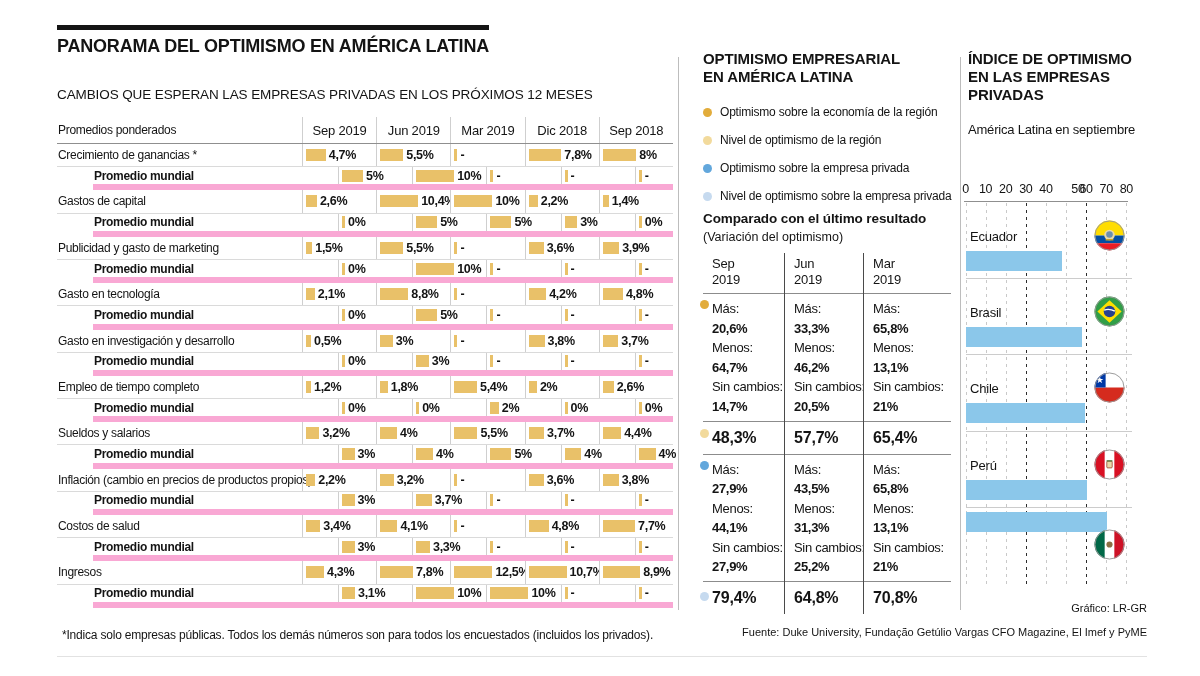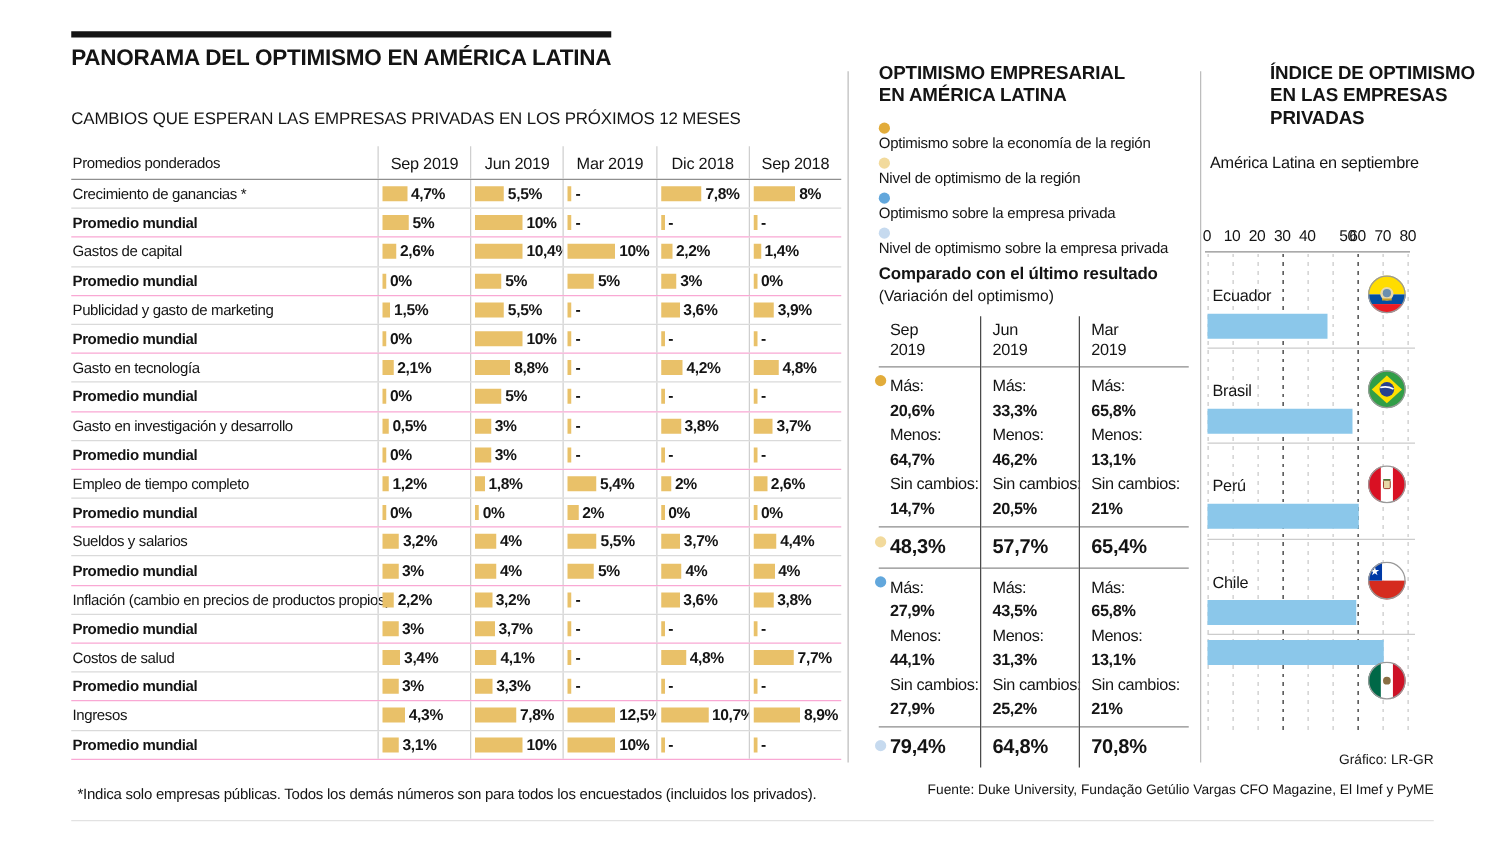--- a/index.html
+++ b/index.html
@@ -12,52 +12,52 @@
   .abs { position: absolute; }
 
   
   #toprule { left:57px; top:25px; width:432px; height:5px; background:#141414; }
   #mtitle  { left:57px; top:36px; font-size:18px; font-weight:bold; letter-spacing:-0.2px; }
   #stitle  { left:57px; top:87px; font-size:13.5px; font-weight:normal; letter-spacing:-0.1px; }
   #lt      { left:57px; top:117px; width:616px; }
   .lt-row  { display:grid; grid-template-columns:245px 74.2px 74.2px 74.2px 74.2px 74.2px;
              align-items:center; height:23.2px; border-bottom:1px solid #dadada; }
   .lt-row.head { height:27px; border-bottom:1px solid #8f8f8f; }
-  .lt-row.group-end { border-bottom:1px solid #f9a8d4; }
+  .lt-row.group-end { border-bottom:6px solid #f9a8d4;margin-left:36px; }
   .lt-label { font-size:12px; letter-spacing:-0.3px; white-space:nowrap; padding-left:1px; }
   .lt-label.b { font-weight:bold; }
   .lt-cell { border-left:1px solid #cfcfcf; height:100%; display:flex; align-items:center; padding-left:3px; overflow:hidden; }
   .lt-cell.hcol { justify-content:center; font-size:13px; padding-left:0; letter-spacing:-0.2px; }
   .bar { height:12px; flex:none; }
   .val { font-size:12.5px; font-weight:bold; margin-left:3px; letter-spacing:-0.3px; white-space:nowrap; }
   #footnote { left:62px; top:628px; font-size:12px; letter-spacing:-0.2px; }
 
   .vdiv { width:1px; background:#bdbdbd; top:57px; height:553px; }
   #vdiv1 { left:678px; } #vdiv2 { left:960px; }
 
   
   #midtitle { left:703px; top:50px; font-size:15px; font-weight:bold; line-height:18px; letter-spacing:-0.1px; }
   #legend { left:703px; top:98px; }
-  .legend-item { display:flex; align-items:flex-start; height:28px;flex-direction:column; }
+  .legend-item { display:flex; align-items:center; height:28px; }
   .ldot { width:9px; height:9px; border-radius:50%; margin-right:8px; flex:none; }
   .llabel { font-size:12px; letter-spacing:-0.2px; white-space:nowrap; }
   #ctitle { left:703px; top:211px; font-size:13.5px; font-weight:bold; letter-spacing:-0.1px; }
   #csub   { left:703px; top:230px; font-size:12.5px; }
   #mtable { left:703px; top:253px; display:grid; grid-template-columns:81px 79px 88px; }
   .mc-col.sep { border-left:1px solid #4a4a4a; }
   .mc-head { height:40px; padding:3px 0 0 9px; font-size:13px; line-height:16px; letter-spacing:-0.2px; }
   .seg-detail { height:127.5px; border-top:1px solid #8c8c8c; padding:5px 0 0 9px;
                 font-size:13px; line-height:19.5px; letter-spacing:-0.3px; white-space:nowrap; }
   .m-val { font-weight:bold; }
   .seg-sum { height:33px; border-top:1px solid #8c8c8c; padding:7px 0 0 9px;
              font-size:16px; font-weight:bold; letter-spacing:-0.2px; }
   .mdot { position:absolute; width:9px; height:9px; border-radius:50%; left:-3px; }
 
   
-  #rtitle { left:968px; top:50px; font-size:15px; font-weight:bold; line-height:18px; letter-spacing:-0.1px;margin-left:48px; }
+  #rtitle { left:968px; top:50px; font-size:15px; font-weight:bold; line-height:18px; letter-spacing:-0.1px; }
   #rsub   { left:968px; top:122px; font-size:13px; letter-spacing:-0.2px; }
   #rticks { left:960px; top:182px; width:190px; height:15px; }
   .r-tick { position:absolute; top:0; transform:translateX(-50%); font-size:12.5px; letter-spacing:-0.3px; }
   #raxis  { left:964px; top:201px; width:164px; height:1px; background:#8f8f8f; }
   #rgrid  { left:960px; top:203px; width:190px; height:381px; }
   .r-grid { position:absolute; top:0; bottom:0; width:1px;
             background-image:repeating-linear-gradient(to bottom,#c9c9c9 0 3px,transparent 3px 7px); }
   .r-grid.dark { background-image:repeating-linear-gradient(to bottom,#2b2b2b 0 3px,transparent 3px 7px); }
   #rrows  { left:966px; top:203px; width:166px; }
   .r-row  { height:76.2px; border-bottom:1px solid #cccccc; position:relative; }
@@ -731,56 +731,56 @@
             <g clip-path="url(#clip-brasil)">
               <rect width="32" height="32" fill="#319E47"></rect>
               <polygon points="16,4.5 28.5,16 16,27.5 3.5,16" fill="#FEDF00"></polygon>
               <circle cx="16" cy="16" r="6" fill="#27418F"></circle>
               <path d="M10.5 14.5 Q16 12.8 21.5 15.6" stroke="#ffffff" stroke-width="1.4" fill="none"></path>
             </g>
             <circle cx="16" cy="16" r="15" fill="none" stroke="#999999" stroke-width="1"></circle>
           </svg></div>
       </div>
       <div class="r-row">
+        <div class="r-name">Chile</div>
+        <div class="r-bar" style="width: 118.59px; background: rgb(139, 199, 234);"></div>
+        <div class="r-flag"><svg width="31" height="31" viewBox="0 0 32 32">
+            <defs>
+              <clipPath id="clip-chile">
+                <circle cx="16" cy="16" r="15.5"></circle>
+              </clipPath>
+            </defs>
+            <g clip-path="url(#clip-chile)">
+              <rect width="32" height="16" fill="#ffffff"></rect>
+              <rect y="16" width="32" height="16" fill="#D52B1E"></rect>
+              <rect width="12" height="16" fill="#0039A6"></rect>
+              <polygon points="6,4.6 6.9,7.3 9.7,7.3 7.4,8.9 8.3,11.6 6,9.9 3.7,11.6 4.6,8.9 2.3,7.3 5.1,7.3" fill="#ffffff"></polygon>
+            </g>
+            <circle cx="16" cy="16" r="15" fill="none" stroke="#999999" stroke-width="1"></circle>
+          </svg></div>
+      </div>
+      <div class="r-row">
         <div class="r-name">Perú</div>
         <div class="r-bar" style="width: 120.6px; background: rgb(139, 199, 234);"></div>
         <div class="r-flag"><svg width="31" height="31" viewBox="0 0 32 32">
             <defs>
               <clipPath id="clip-peru">
                 <circle cx="16" cy="16" r="15.5"></circle>
               </clipPath>
             </defs>
             <g clip-path="url(#clip-peru)">
               <rect width="32" height="32" fill="#ffffff"></rect>
               <rect width="11" height="32" fill="#D91023"></rect>
               <rect x="21" width="11" height="32" fill="#D91023"></rect>
               <rect x="13.2" y="12.5" width="5.6" height="7" rx="1" fill="#E8D9A8" stroke="#9c3b2a" stroke-width="0.8"></rect>
               <path d="M13 12.2 h6" stroke="#4a7c3a" stroke-width="1.3"></path>
             </g>
             <circle cx="16" cy="16" r="15" fill="none" stroke="#999999" stroke-width="1"></circle>
           </svg></div>
       </div>
-      <div class="r-row">
-        <div class="r-name">Chile</div>
-        <div class="r-bar" style="width: 118.59px; background: rgb(139, 199, 234);"></div>
-        <div class="r-flag"><svg width="31" height="31" viewBox="0 0 32 32">
-            <defs>
-              <clipPath id="clip-chile">
-                <circle cx="16" cy="16" r="15.5"></circle>
-              </clipPath>
-            </defs>
-            <g clip-path="url(#clip-chile)">
-              <rect width="32" height="16" fill="#ffffff"></rect>
-              <rect y="16" width="32" height="16" fill="#D52B1E"></rect>
-              <rect width="12" height="16" fill="#0039A6"></rect>
-              <polygon points="6,4.6 6.9,7.3 9.7,7.3 7.4,8.9 8.3,11.6 6,9.9 3.7,11.6 4.6,8.9 2.3,7.3 5.1,7.3" fill="#ffffff"></polygon>
-            </g>
-            <circle cx="16" cy="16" r="15" fill="none" stroke="#999999" stroke-width="1"></circle>
-          </svg></div>
-      </div>
       <div class="r-row last">
         <div class="r-bar" style="width: 140.7px; background: rgb(139, 199, 234);"></div>
         <div class="r-flag"><svg width="31" height="31" viewBox="0 0 32 32">
             <defs>
               <clipPath id="clip-mexico">
                 <circle cx="16" cy="16" r="15.5"></circle>
               </clipPath>
             </defs>
             <g clip-path="url(#clip-mexico)">
               <rect width="32" height="32" fill="#ffffff"></rect>

